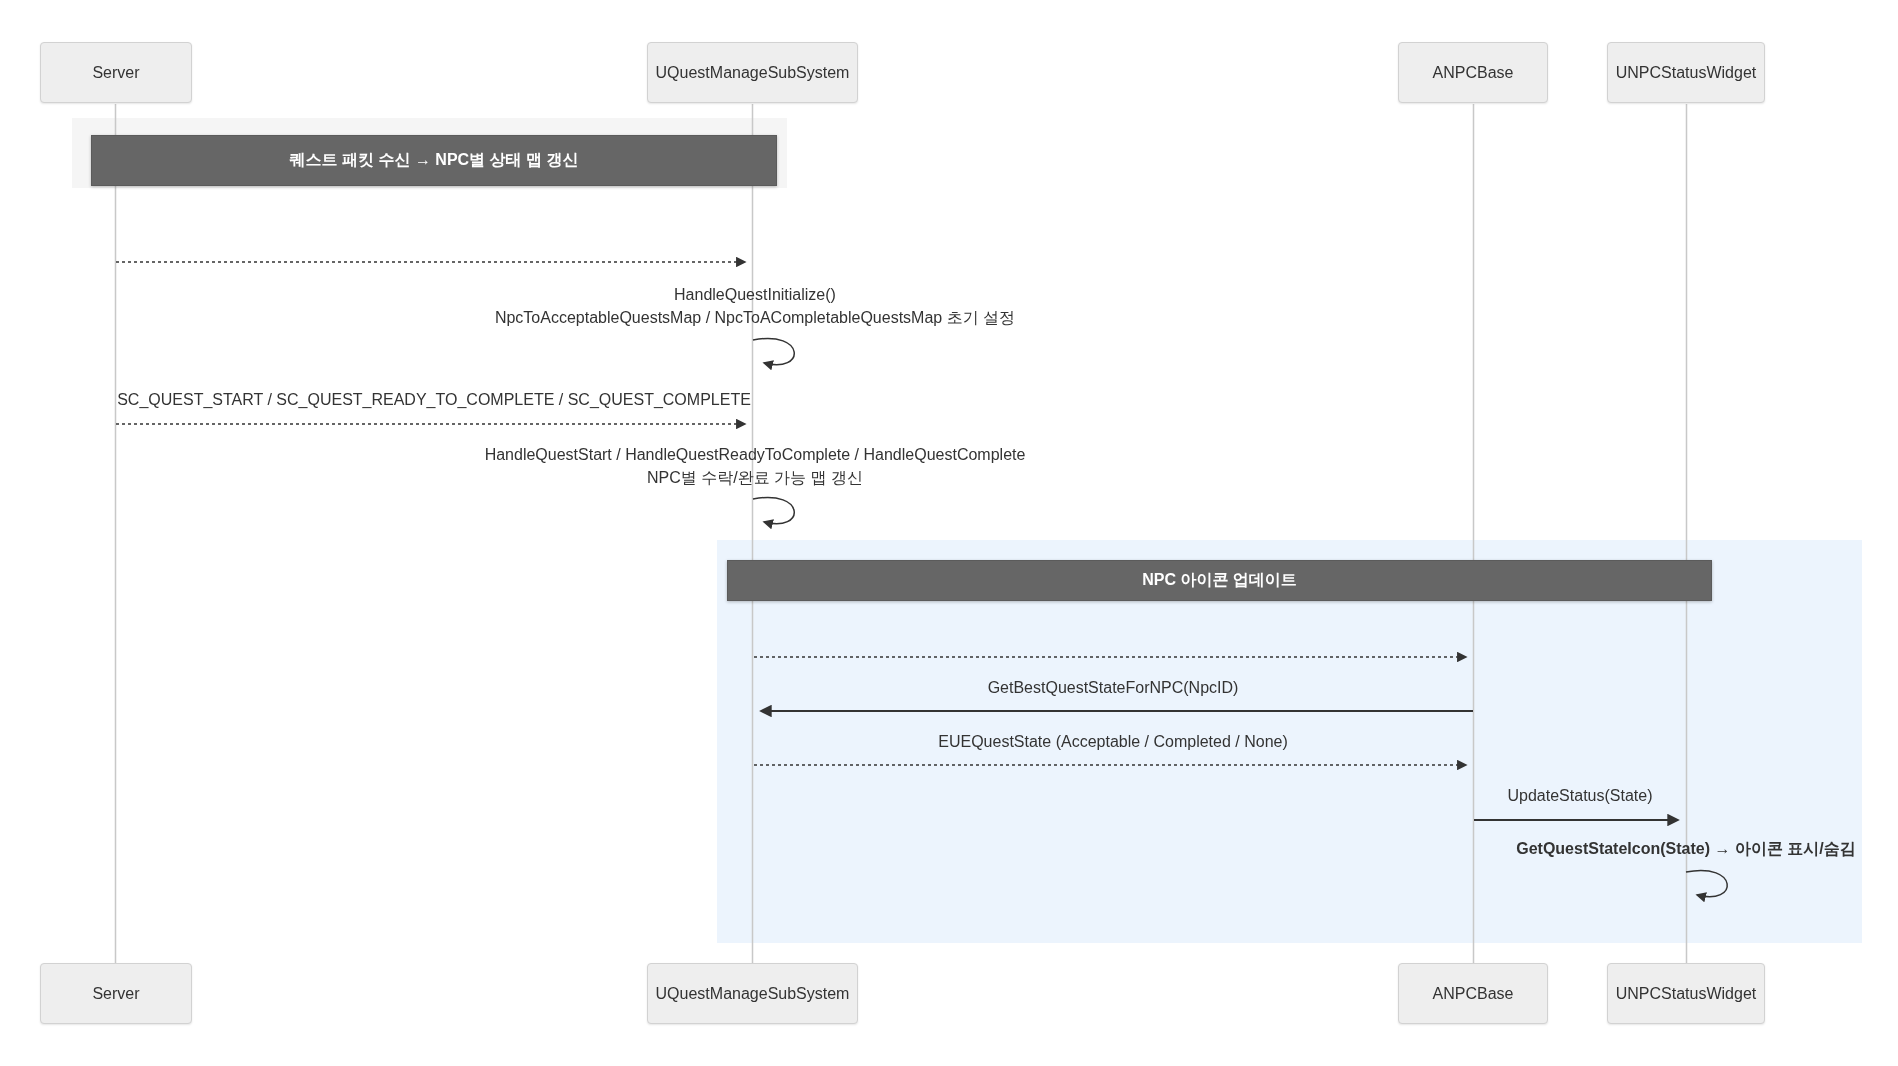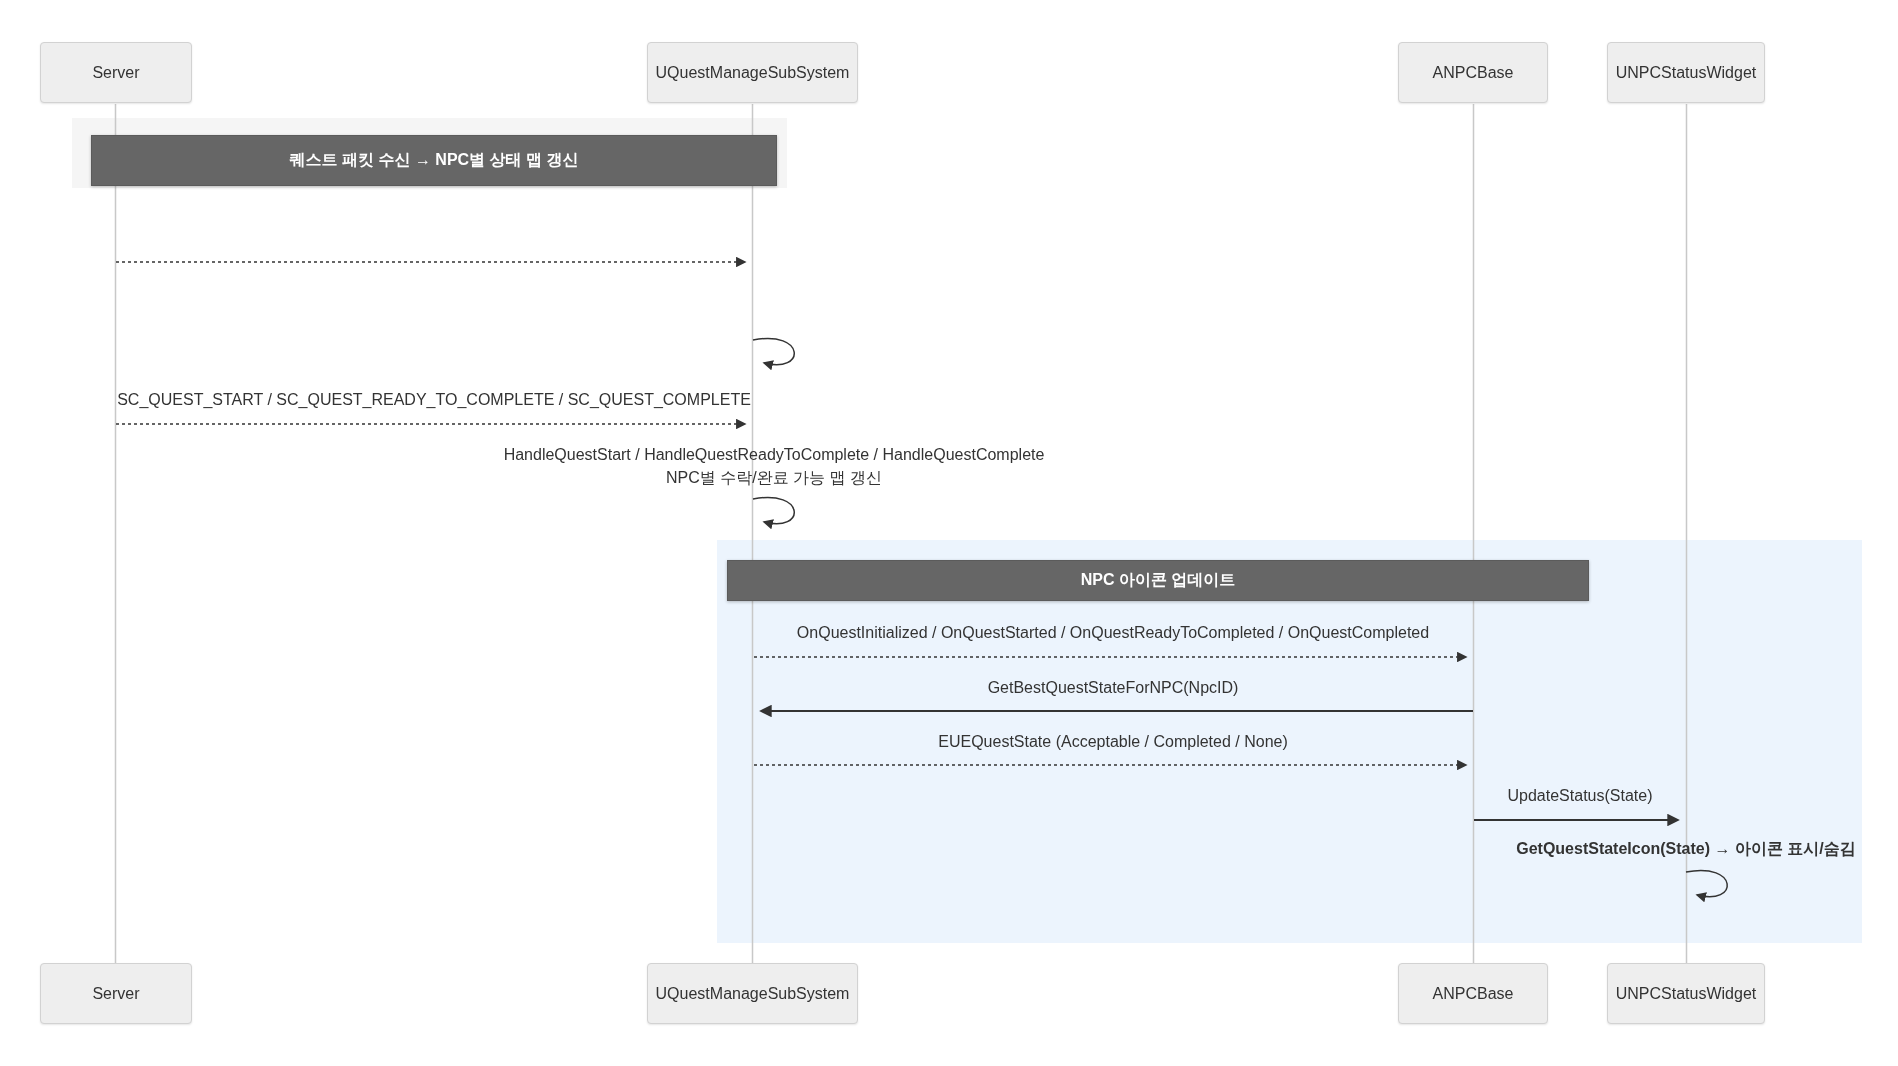--- a/index.html
+++ b/index.html
@@ -88,38 +88,39 @@
     <div class="actor" style="left:1398px;top:42px;width:150px;height:61px;">
       <span>ANPCBase</span>
     </div>
     <div class="actor" style="left:1607px;top:42px;width:158px;height:61px;">
       <span>UNPCStatusWidget</span>
     </div>
 
     <div class="section-label" style="left:91px;top:135px;width:686px;height:51px;">
       <span>퀘스트 패킷 수신 → NPC별 상태 맵 갱신</span>
     </div>
-    <div class="section-label" style="left:727px;top:560px;width:862px;height:41px;">
+    <div class="section-label" style="left:727px;top:560px;width:985px;height:41px;">
       <span>NPC 아이콘 업데이트</span>
     </div>
 
 
+    <div class="msg" style="left:755px;top:283px;">
+      <div>HandleQuestInitialize()</div>
+      <div>NpcToAcceptableQuestsMap / NpcToACompletableQuestsMap 초기 설정</div>
+    </div>
 
     <div class="msg" style="left:434px;top:388px;">
       <div>SC_QUEST_START / SC_QUEST_READY_TO_COMPLETE / SC_QUEST_COMPLETE</div>
     </div>
 
-    <div class="msg" style="left:755px;top:443px;margin-left:19px;">
+    <div class="msg" style="left:755px;top:443px;">
       <div>HandleQuestStart / HandleQuestReadyToComplete / HandleQuestComplete</div>
       <div>NPC별 수락/완료 가능 맵 갱신</div>
     </div>
 
-    <div class="msg" style="left:1113px;top:621px;">
-      <div>OnQuestInitialized / OnQuestStarted / OnQuestReadyToCompleted / OnQuestCompleted</div>
-    </div>
 
     <div class="msg" style="left:1113px;top:676px;">
       <div>GetBestQuestStateForNPC(NpcID)</div>
     </div>
 
     <div class="msg" style="left:1113px;top:730px;">
       <div>EUEQuestState (Acceptable / Completed / None)</div>
     </div>
 
     <div class="msg" style="left:1580px;top:784px;">

